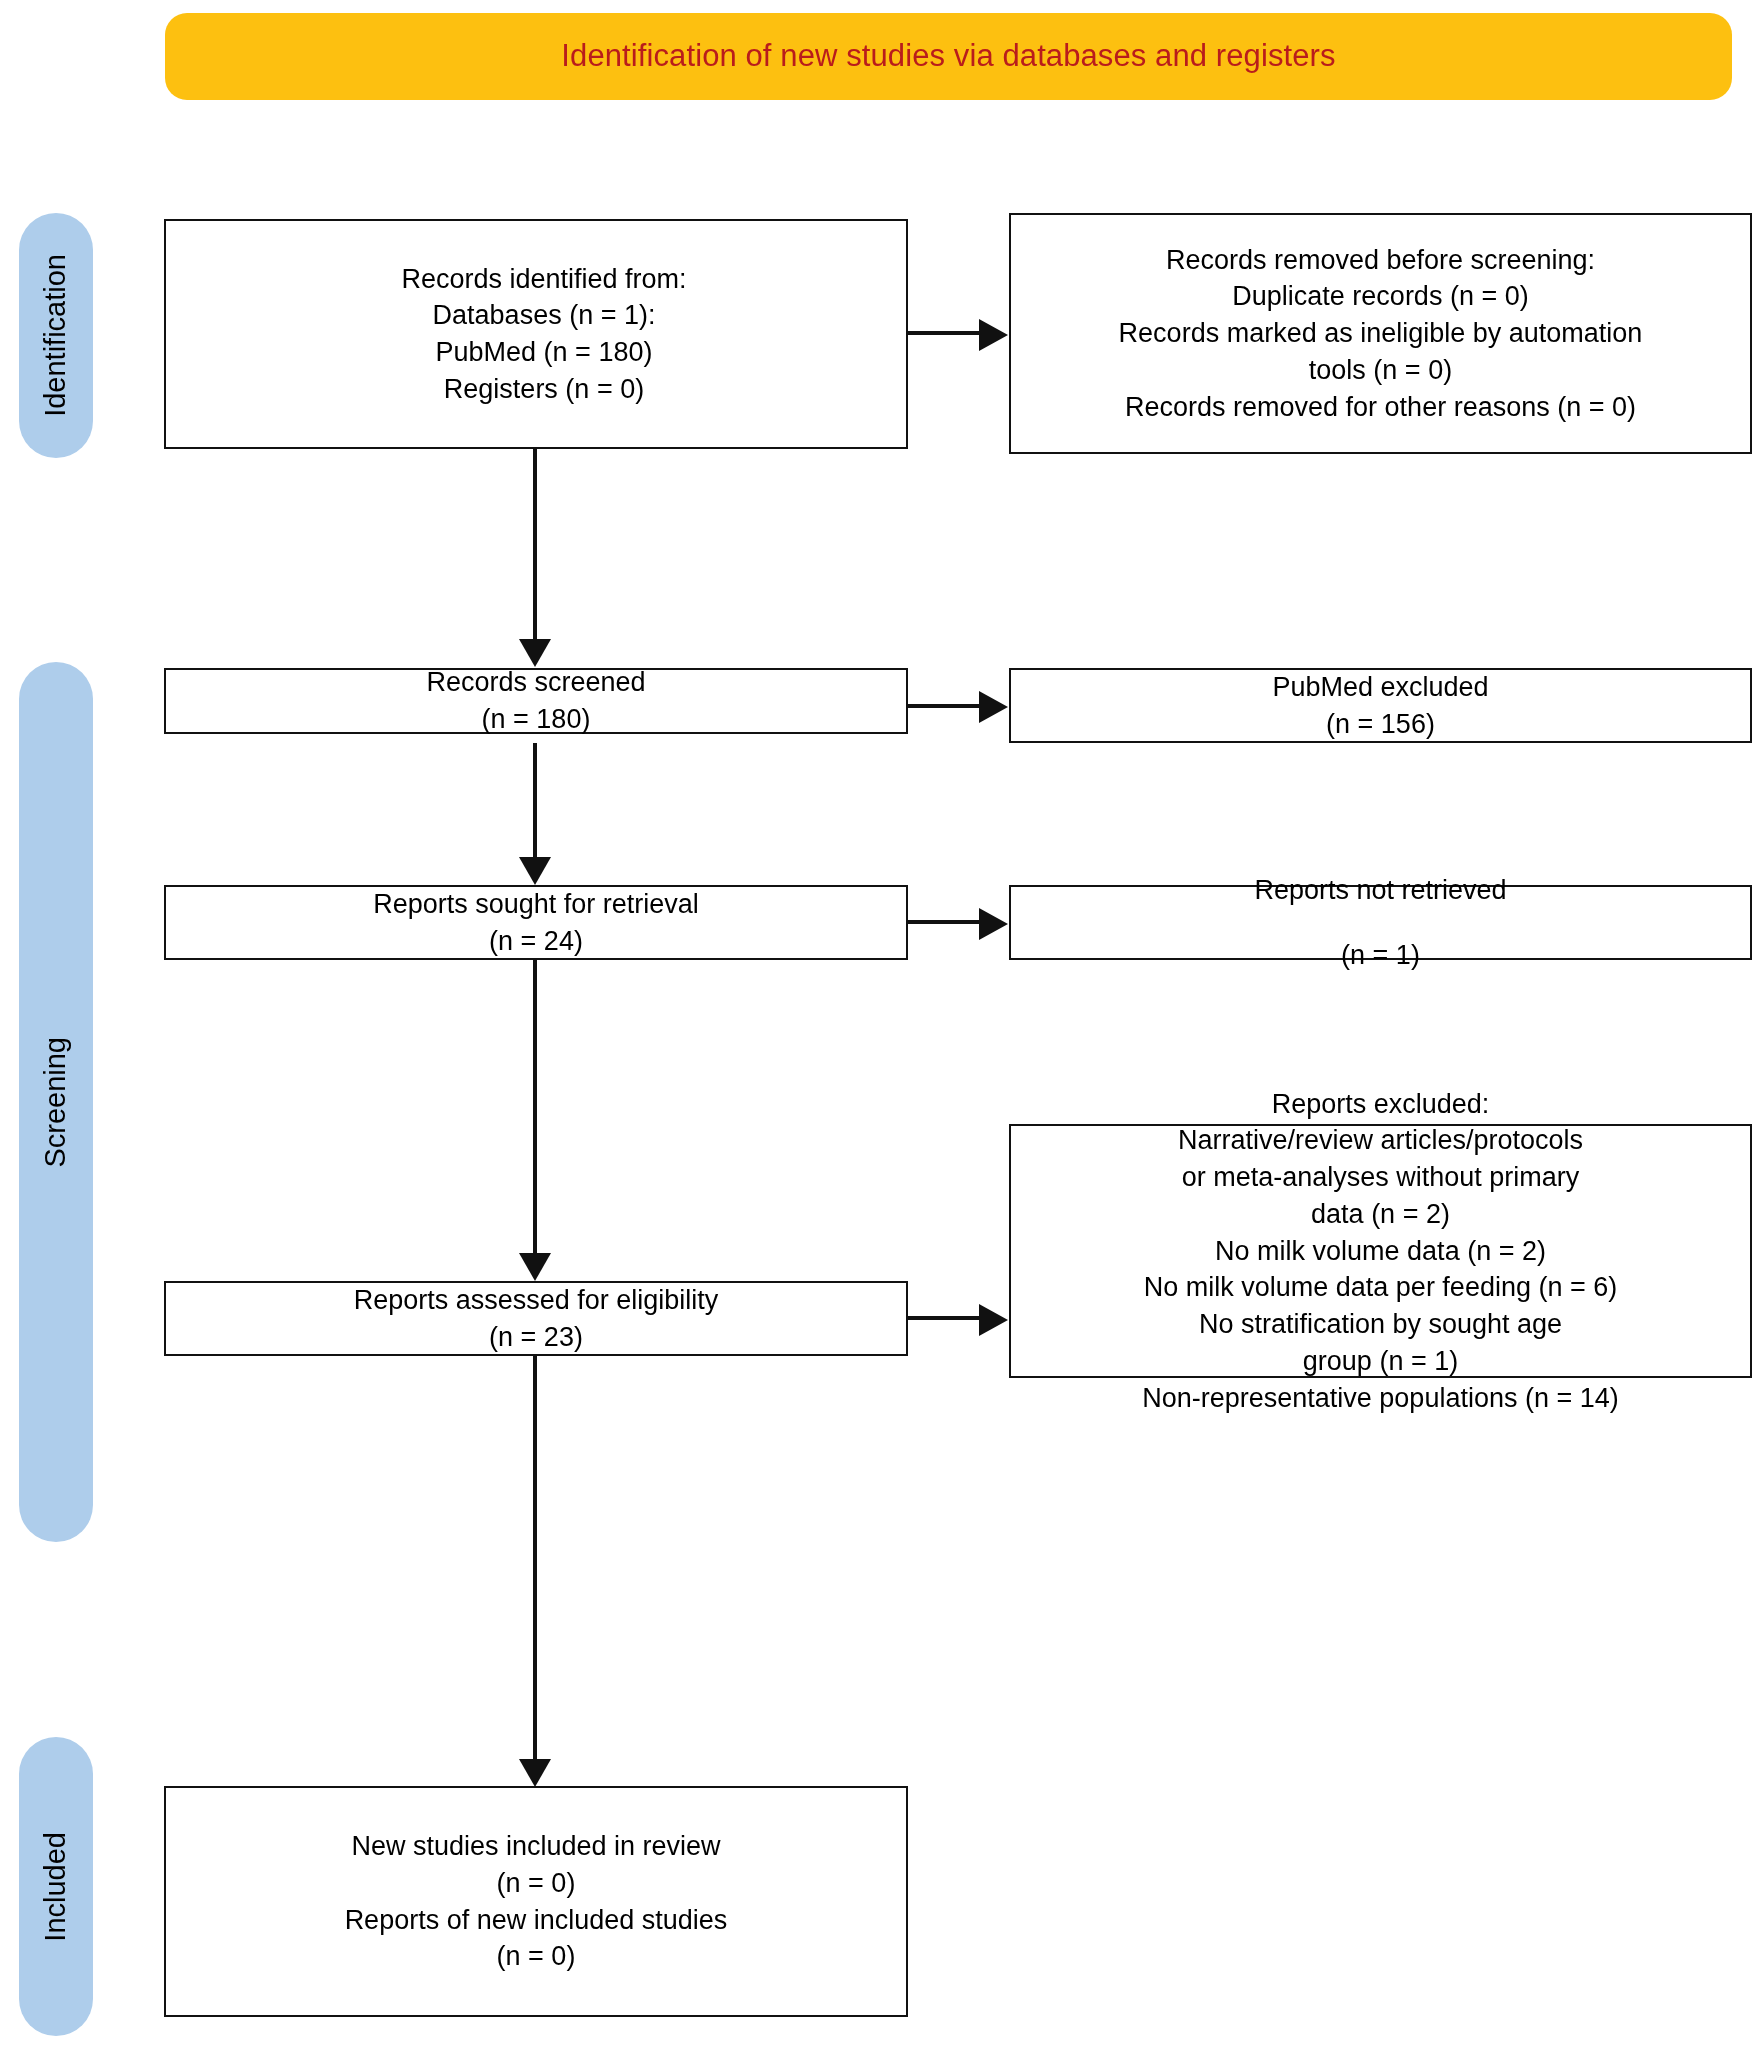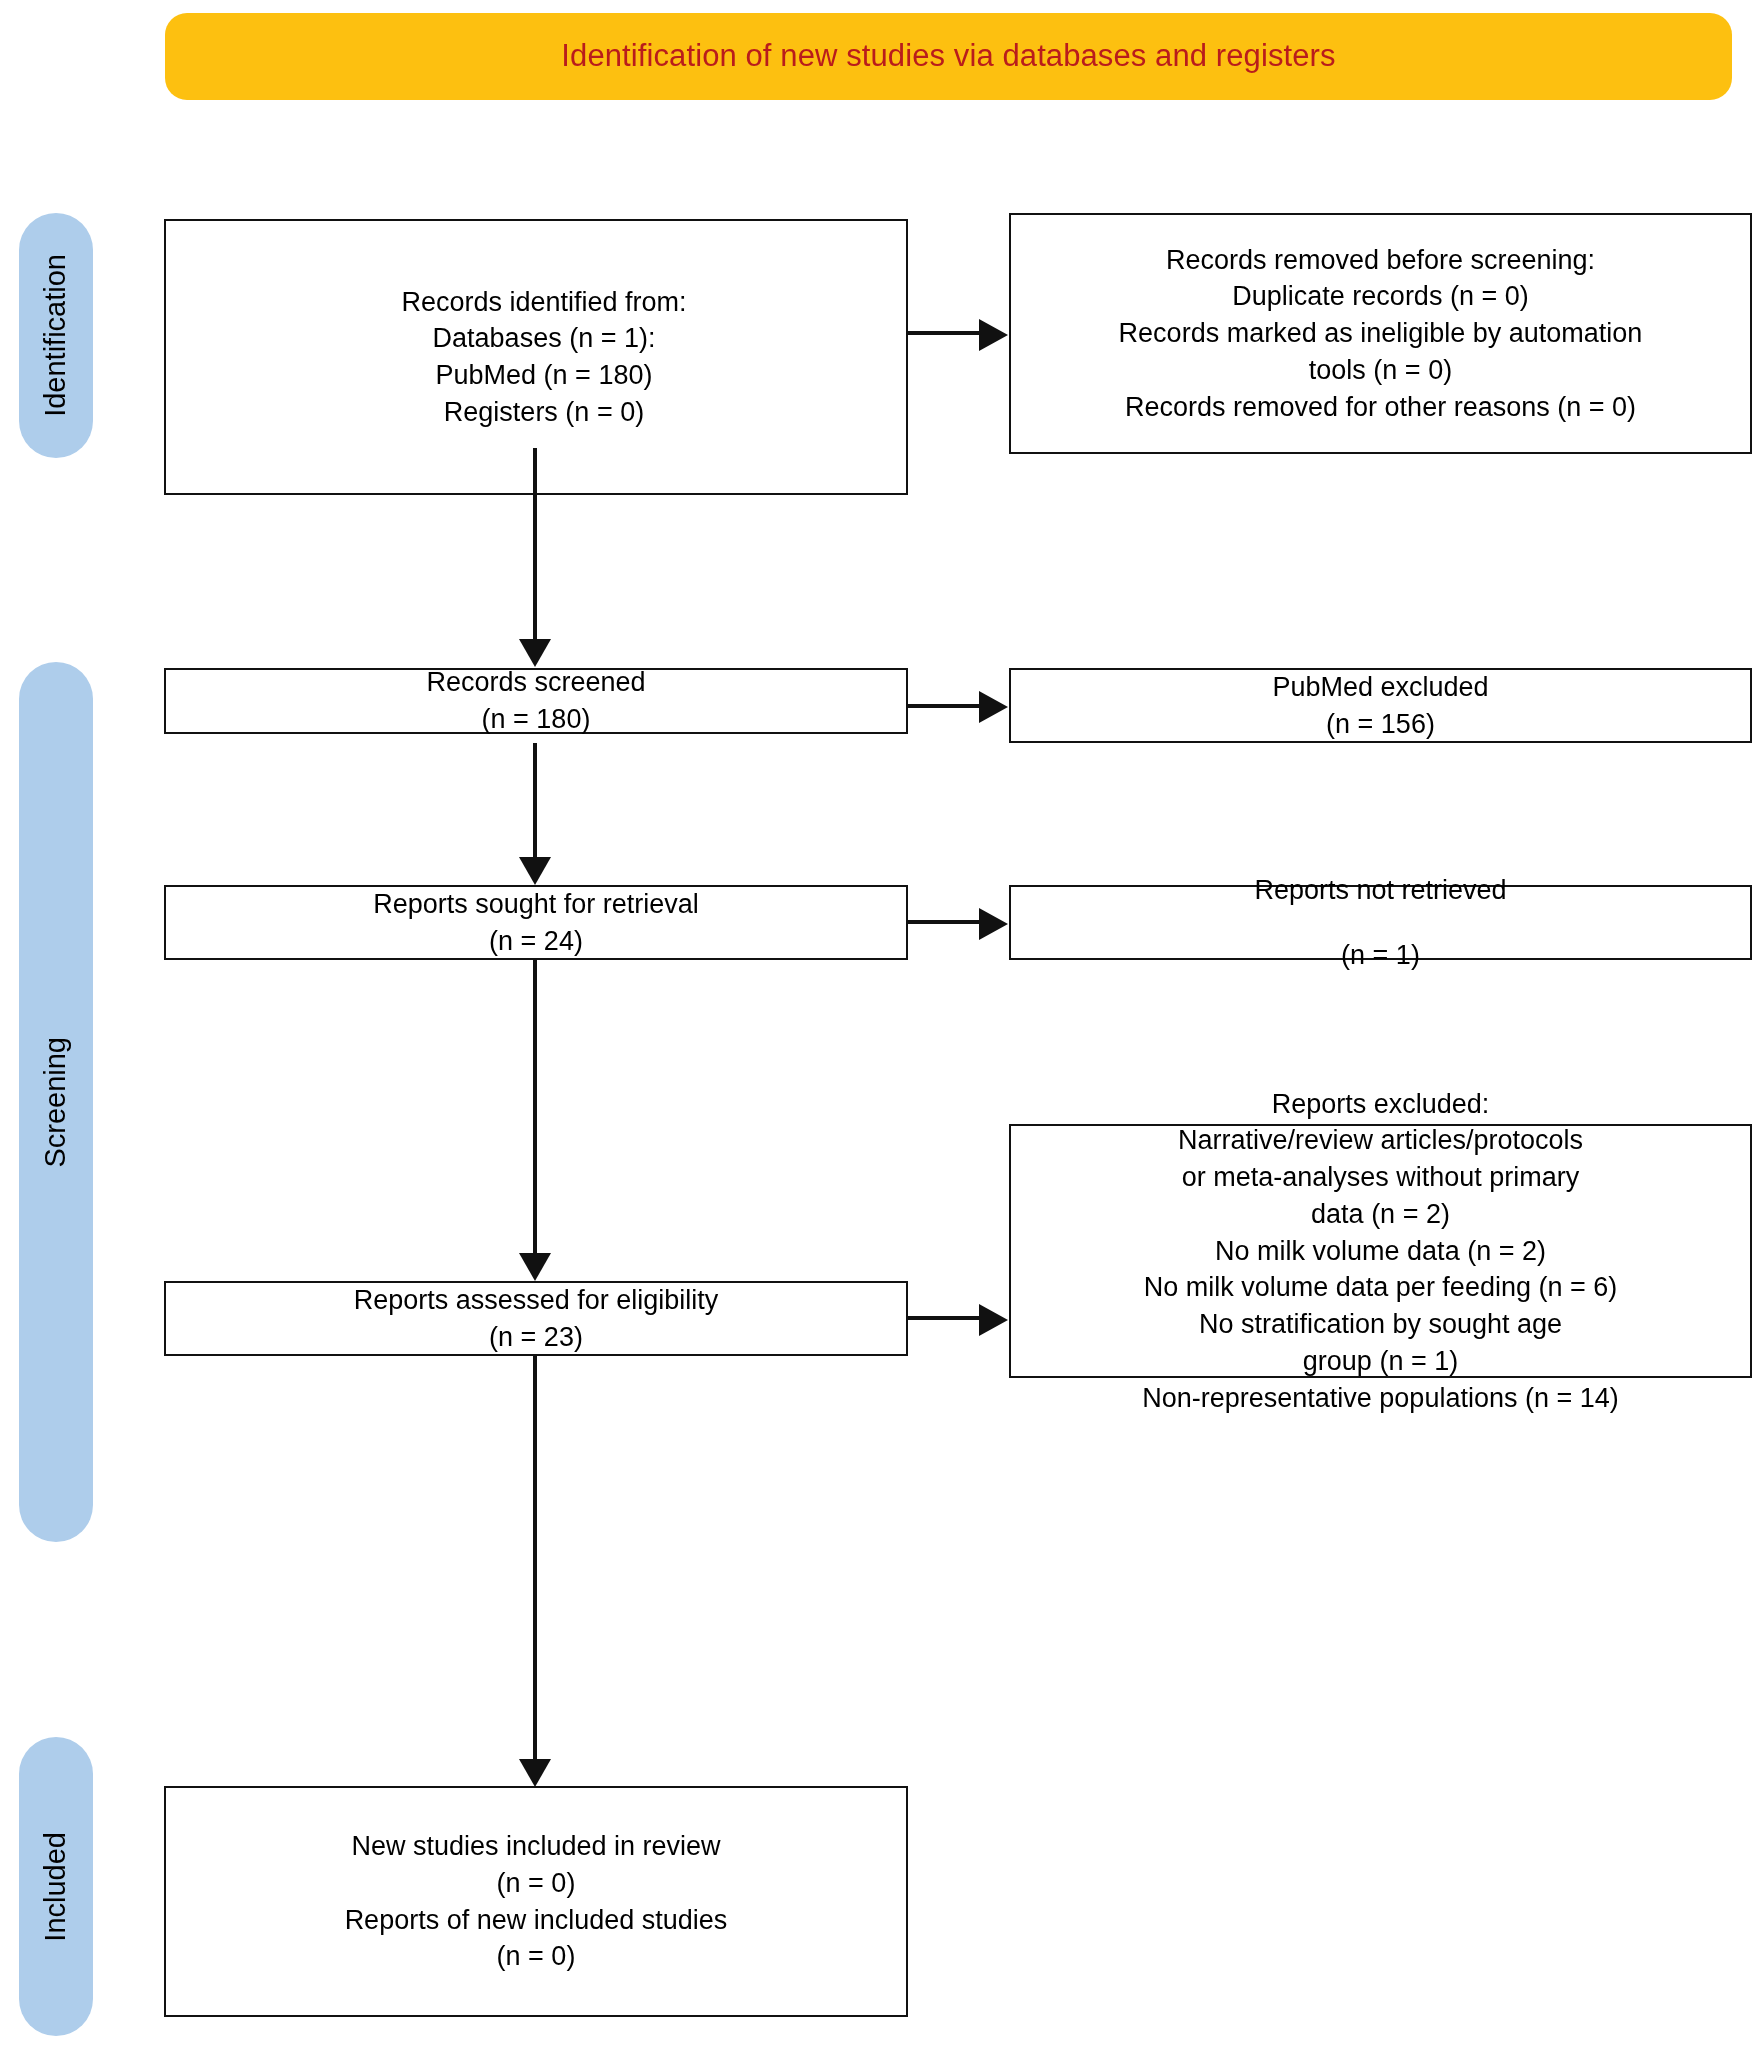--- a/index.html
+++ b/index.html
@@ -83,21 +83,21 @@
     line-height: 1.36;
     text-align: center;
     white-space: nowrap;
   }
 
   
   .col-left  { left: 164px;  width: 744px; }
   
   .col-right { left: 1009px; width: 743px; }
 
-  #box-identified         { top: 219px;  height: 276px; padding-left: 24px; }
+  #box-identified         { top: 219px;  height: 230px; padding-left: 24px; }
   #box-removed            { top: 213px;  height: 241px; }
   #box-screened           { top: 668px; height: 66px; }
   #box-records-excluded   { top: 668px; height: 75px; }
   #box-sought             { top: 885px; height: 75px; }
   #box-not-retrieved      { top: 885px; height: 75px; gap: 28px; }
   #box-eligibility        { top: 1281px; height: 75px; }
   #box-reports-excluded   { top: 1124px; height: 254px; }
   #box-included           { top: 1786px; height: 231px; }
 
   

